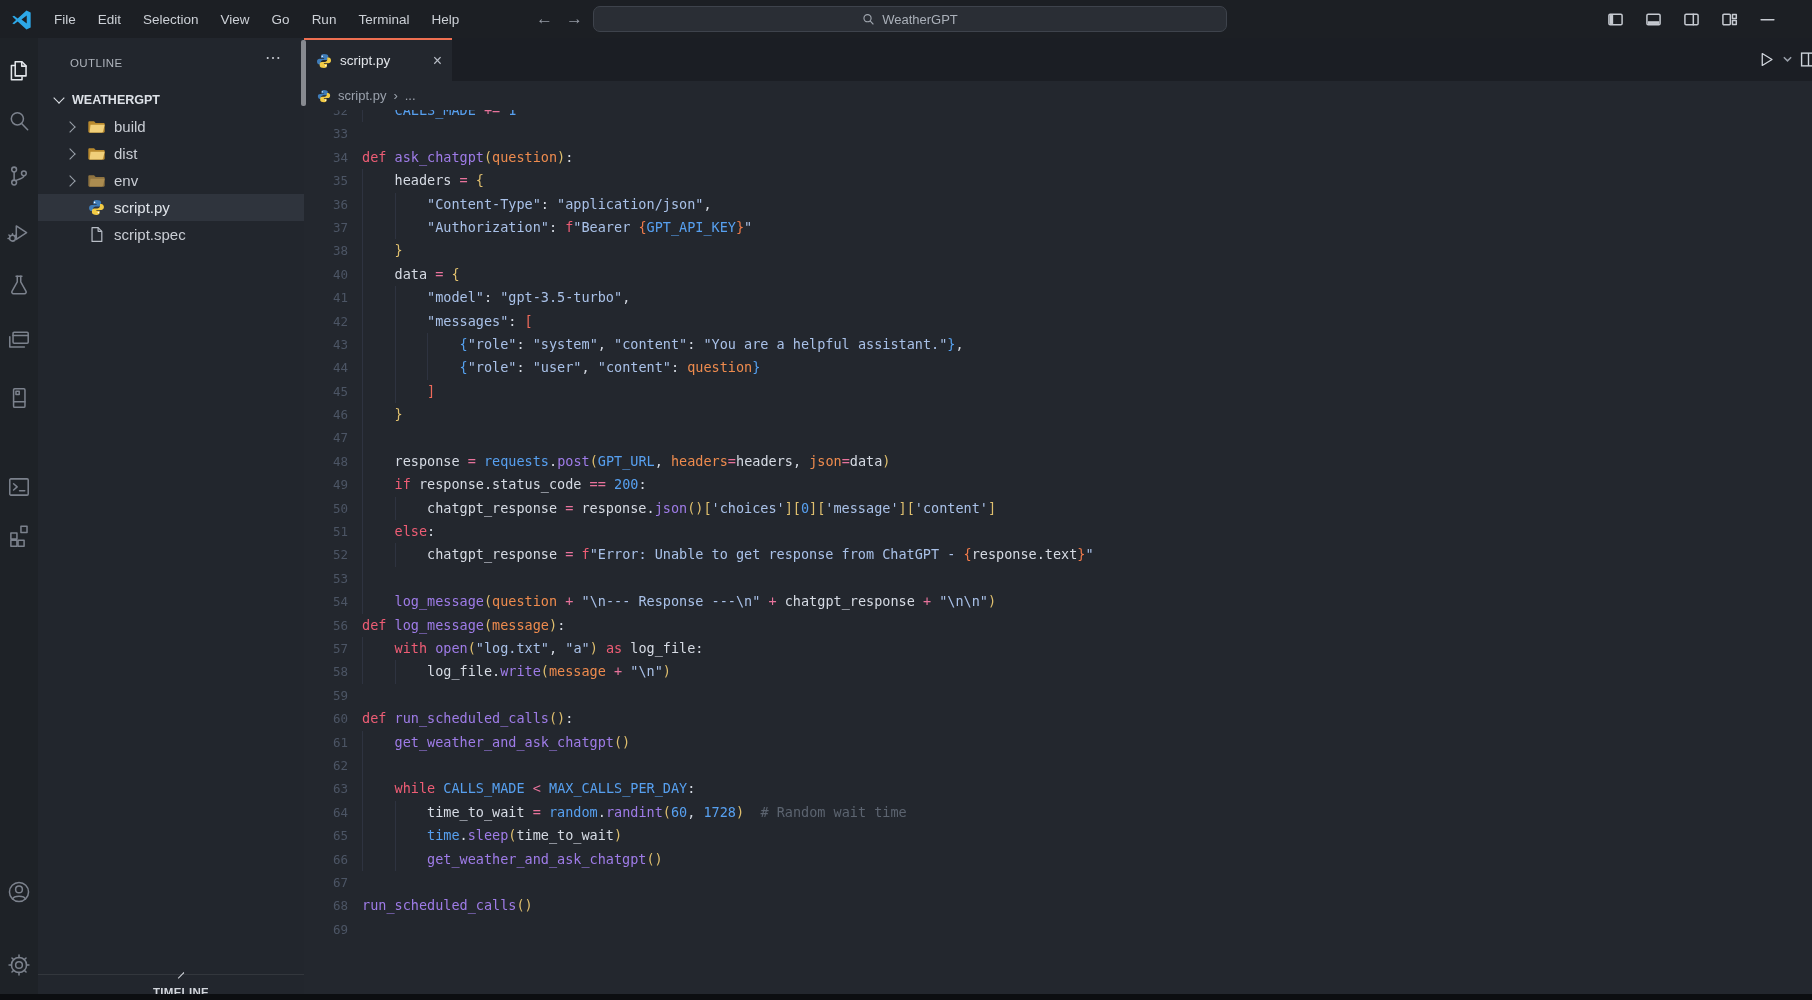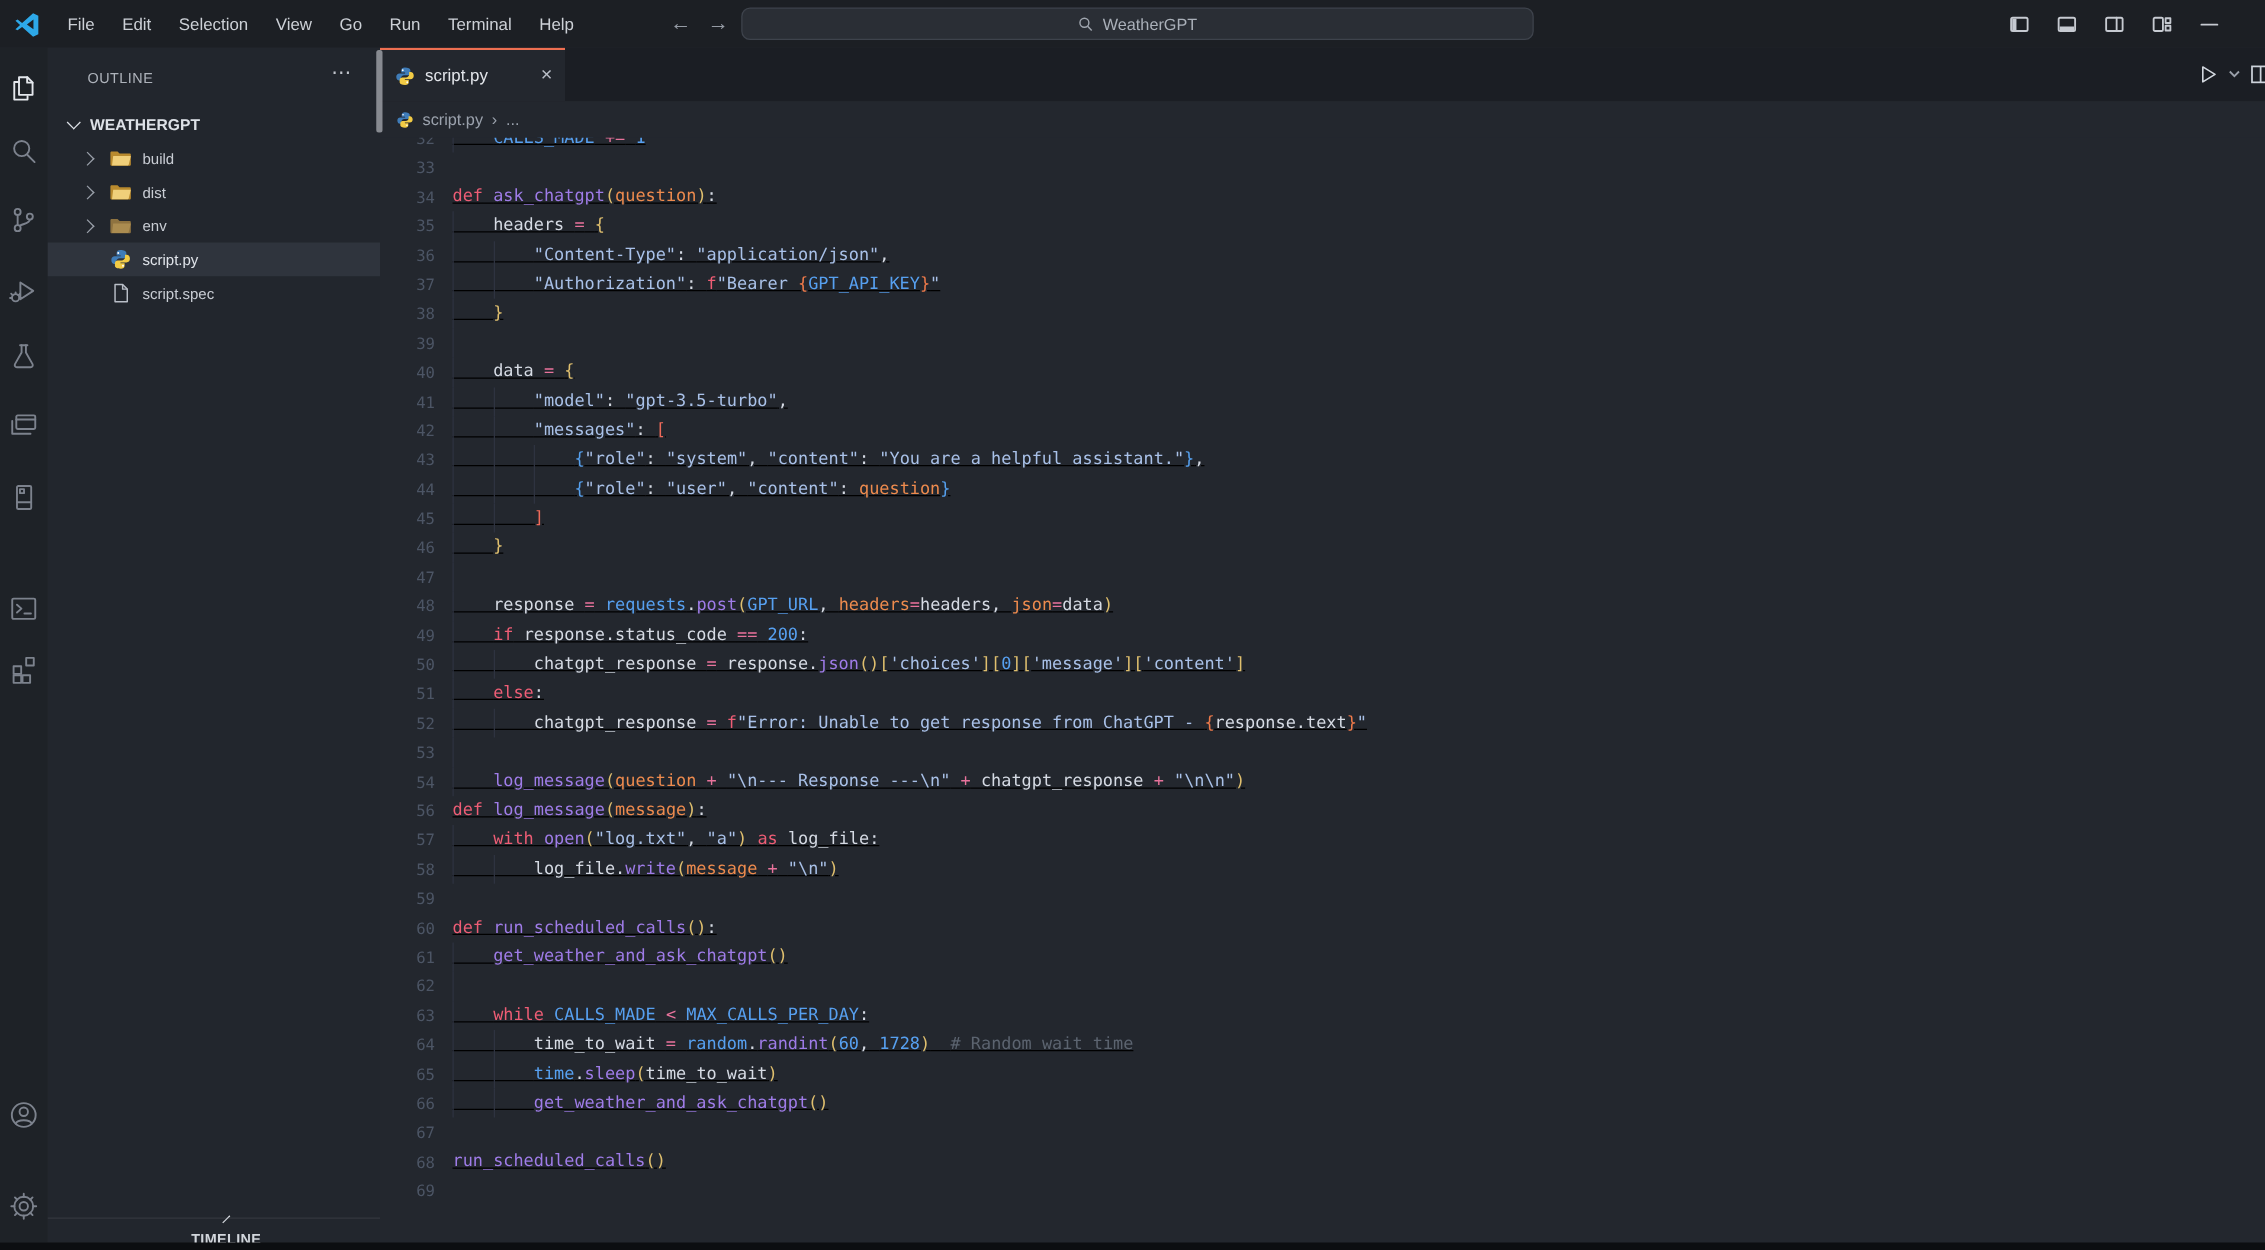--- a/index.html
+++ b/index.html
@@ -28,21 +28,21 @@
 
   
   #sidebar{position:absolute;left:38px;top:38px;bottom:6px;width:266px;background:var(--sidebar-bg);
            color:#c3c8cf;z-index:4;}
   #sb-header{position:absolute;top:0;left:0;right:0;height:44px;display:flex;align-items:center;
              padding:6px 0 0 32px;box-sizing:border-box;font-size:11.5px;letter-spacing:.4px;color:#aeb3bb;}
   #sb-more{position:absolute;right:22px;top:10px;font-size:16px;color:#c0c4cb;letter-spacing:1px;}
   #sb-section{position:absolute;top:48px;left:0;right:0;height:27px;display:flex;align-items:center;
               gap:9px;padding-left:17px;font-weight:bold;font-size:12.5px;color:#dde1e7;}
   #file-tree{position:absolute;top:75px;left:0;right:0;}
-  .trow{position:relative;height:27px;display:flex;align-items:center;font-size:12px;color:#c9cdd4;}
+  .trow{position:relative;height:27px;display:flex;align-items:center;font-size:15px;color:#c9cdd4;}
   .trow.selected{background:var(--selected-row-bg);color:#e0e4ea;}
   .trow .tchev{position:absolute;left:28px;color:#9aa0aa;}
   .trow .ticon{position:absolute;left:50px;width:17px;height:17px;}
   .trow .tlabel{position:absolute;left:76px;white-space:nowrap;}
   .chev{width:7px;height:7px;border-right:1.5px solid currentColor;border-bottom:1.5px solid currentColor;
         display:inline-block;}
   .chev.right{transform:rotate(-45deg);}
   .chev.down{transform:rotate(45deg);margin-top:-3px;}
   #sb-bottom{position:absolute;left:0;right:0;bottom:0;}
   .sb-sect{position:relative;border-top:1px solid rgba(255,255,255,.08);display:flex;align-items:center;
@@ -63,21 +63,21 @@
                   padding-right:0;color:#cdd3db;}
   #split-editor-icon{margin-right:-5px;}
   #breadcrumb{position:absolute;top:43px;left:0;right:0;height:29px;display:flex;align-items:center;
               gap:7px;padding-left:13px;color:#9aa1ac;font-size:13px;background:var(--editor-bg);z-index:2;}
   #code{position:absolute;top:72px;left:0;right:0;bottom:0;overflow:hidden;}
   #code-inner{margin-top:-11px;}
   .line{display:flex;height:23.4px;line-height:23.4px;font-family:"DejaVu Sans Mono",monospace;
         font-size:13.5px;white-space:pre;}
   .ln{width:44px;text-align:right;color:var(--line-number);font-size:12.5px;flex:none;
       font-family:"DejaVu Sans Mono",monospace;}
-  .lc{position:relative;padding-left:14px;flex:1;text-decoration:underline;}
+  .lc{position:relative;padding-left:14px;flex:1;}
   .lc .g{position:absolute;top:0;bottom:0;width:1px;background:var(--indent-guide);}
   .tok.d{color:var(--token-default);} .tok.k{color:var(--token-keyword);}
   .tok.o{color:var(--token-operator);} .tok.f{color:var(--token-function);}
   .tok.p{color:var(--token-param);text-align:right;} .tok.c{color:var(--token-const);}
   .tok.s{color:var(--token-string);} .tok.b1{color:var(--token-bracket1);}
   .tok.b2{color:var(--token-bracket2);} .tok.b3{color:var(--token-bracket3);}
   .tok.fs{color:var(--token-fstring-brace);} .tok.cm{color:var(--token-comment);margin-top:27px;}
 
   #bottom-strip{position:absolute;left:0;bottom:0;right:0;height:6px;background:#0c0e11;z-index:8;}
 </style>
@@ -348,21 +348,20 @@
     </div>
     <div id="code">
       <div id="code-inner">
           <div class="line"><span class="ln">32</span><span class="lc"><i class="g" style="left:14.0px"></i><span class="tok d">    </span><span class="tok c">CALLS_MADE</span><span class="tok d"> </span><span class="tok o">+=</span><span class="tok d"> </span><span class="tok c">1</span></span></div>
           <div class="line"><span class="ln">33</span><span class="lc"></span></div>
           <div class="line"><span class="ln">34</span><span class="lc"><span class="tok k">def</span><span class="tok d"> </span><span class="tok f">ask_chatgpt</span><span class="tok b1">(</span><span class="tok p">question</span><span class="tok b1">)</span><span class="tok d">:</span></span></div>
           <div class="line"><span class="ln">35</span><span class="lc"><i class="g" style="left:14.0px"></i><span class="tok d">    headers </span><span class="tok o">=</span><span class="tok d"> </span><span class="tok b1">{</span></span></div>
           <div class="line"><span class="ln">36</span><span class="lc"><i class="g" style="left:14.0px"></i><i class="g" style="left:46.5px"></i><span class="tok d">        </span><span class="tok s">"Content-Type"</span><span class="tok d">: </span><span class="tok s">"application/json"</span><span class="tok d">,</span></span></div>
           <div class="line"><span class="ln">37</span><span class="lc"><i class="g" style="left:14.0px"></i><i class="g" style="left:46.5px"></i><span class="tok d">        </span><span class="tok s">"Authorization"</span><span class="tok d">: </span><span class="tok k">f</span><span class="tok s">"Bearer </span><span class="tok fs">{</span><span class="tok c">GPT_API_KEY</span><span class="tok fs">}</span><span class="tok s">"</span></span></div>
           <div class="line"><span class="ln">38</span><span class="lc"><i class="g" style="left:14.0px"></i><span class="tok d">    </span><span class="tok b1">}</span></span></div>
-          <div class="line"><span class="ln">39</span><span class="lc"><i class="g" style="left:14.0px"></i></span></div>
           <div class="line"><span class="ln">40</span><span class="lc"><i class="g" style="left:14.0px"></i><span class="tok d">    data </span><span class="tok o">=</span><span class="tok d"> </span><span class="tok b1">{</span></span></div>
           <div class="line"><span class="ln">41</span><span class="lc"><i class="g" style="left:14.0px"></i><i class="g" style="left:46.5px"></i><span class="tok d">        </span><span class="tok s">"model"</span><span class="tok d">: </span><span class="tok s">"gpt-3.5-turbo"</span><span class="tok d">,</span></span></div>
           <div class="line"><span class="ln">42</span><span class="lc"><i class="g" style="left:14.0px"></i><i class="g" style="left:46.5px"></i><span class="tok d">        </span><span class="tok s">"messages"</span><span class="tok d">: </span><span class="tok b2">[</span></span></div>
           <div class="line"><span class="ln">43</span><span class="lc"><i class="g" style="left:14.0px"></i><i class="g" style="left:46.5px"></i><i class="g" style="left:79.0px"></i><span class="tok d">            </span><span class="tok b3">{</span><span class="tok s">"role"</span><span class="tok d">: </span><span class="tok s">"system"</span><span class="tok d">, </span><span class="tok s">"content"</span><span class="tok d">: </span><span class="tok s">"You are a helpful assistant."</span><span class="tok b3">}</span><span class="tok d">,</span></span></div>
           <div class="line"><span class="ln">44</span><span class="lc"><i class="g" style="left:14.0px"></i><i class="g" style="left:46.5px"></i><i class="g" style="left:79.0px"></i><span class="tok d">            </span><span class="tok b3">{</span><span class="tok s">"role"</span><span class="tok d">: </span><span class="tok s">"user"</span><span class="tok d">, </span><span class="tok s">"content"</span><span class="tok d">: </span><span class="tok p">question</span><span class="tok b3">}</span></span></div>
           <div class="line"><span class="ln">45</span><span class="lc"><i class="g" style="left:14.0px"></i><i class="g" style="left:46.5px"></i><span class="tok d">        </span><span class="tok b2">]</span></span></div>
           <div class="line"><span class="ln">46</span><span class="lc"><i class="g" style="left:14.0px"></i><span class="tok d">    </span><span class="tok b1">}</span></span></div>
           <div class="line"><span class="ln">47</span><span class="lc"><i class="g" style="left:14.0px"></i></span></div>
           <div class="line"><span class="ln">48</span><span class="lc"><i class="g" style="left:14.0px"></i><span class="tok d">    response </span><span class="tok o">=</span><span class="tok d"> </span><span class="tok c">requests</span><span class="tok d">.</span><span class="tok f">post</span><span class="tok b1">(</span><span class="tok c">GPT_URL</span><span class="tok d">, </span><span class="tok p">headers</span><span class="tok o">=</span><span class="tok d">headers, </span><span class="tok p">json</span><span class="tok o">=</span><span class="tok d">data</span><span class="tok b1">)</span></span></div>
           <div class="line"><span class="ln">49</span><span class="lc"><i class="g" style="left:14.0px"></i><span class="tok d">    </span><span class="tok k">if</span><span class="tok d"> response.status_code </span><span class="tok o">==</span><span class="tok d"> </span><span class="tok c">200</span><span class="tok d">:</span></span></div>

